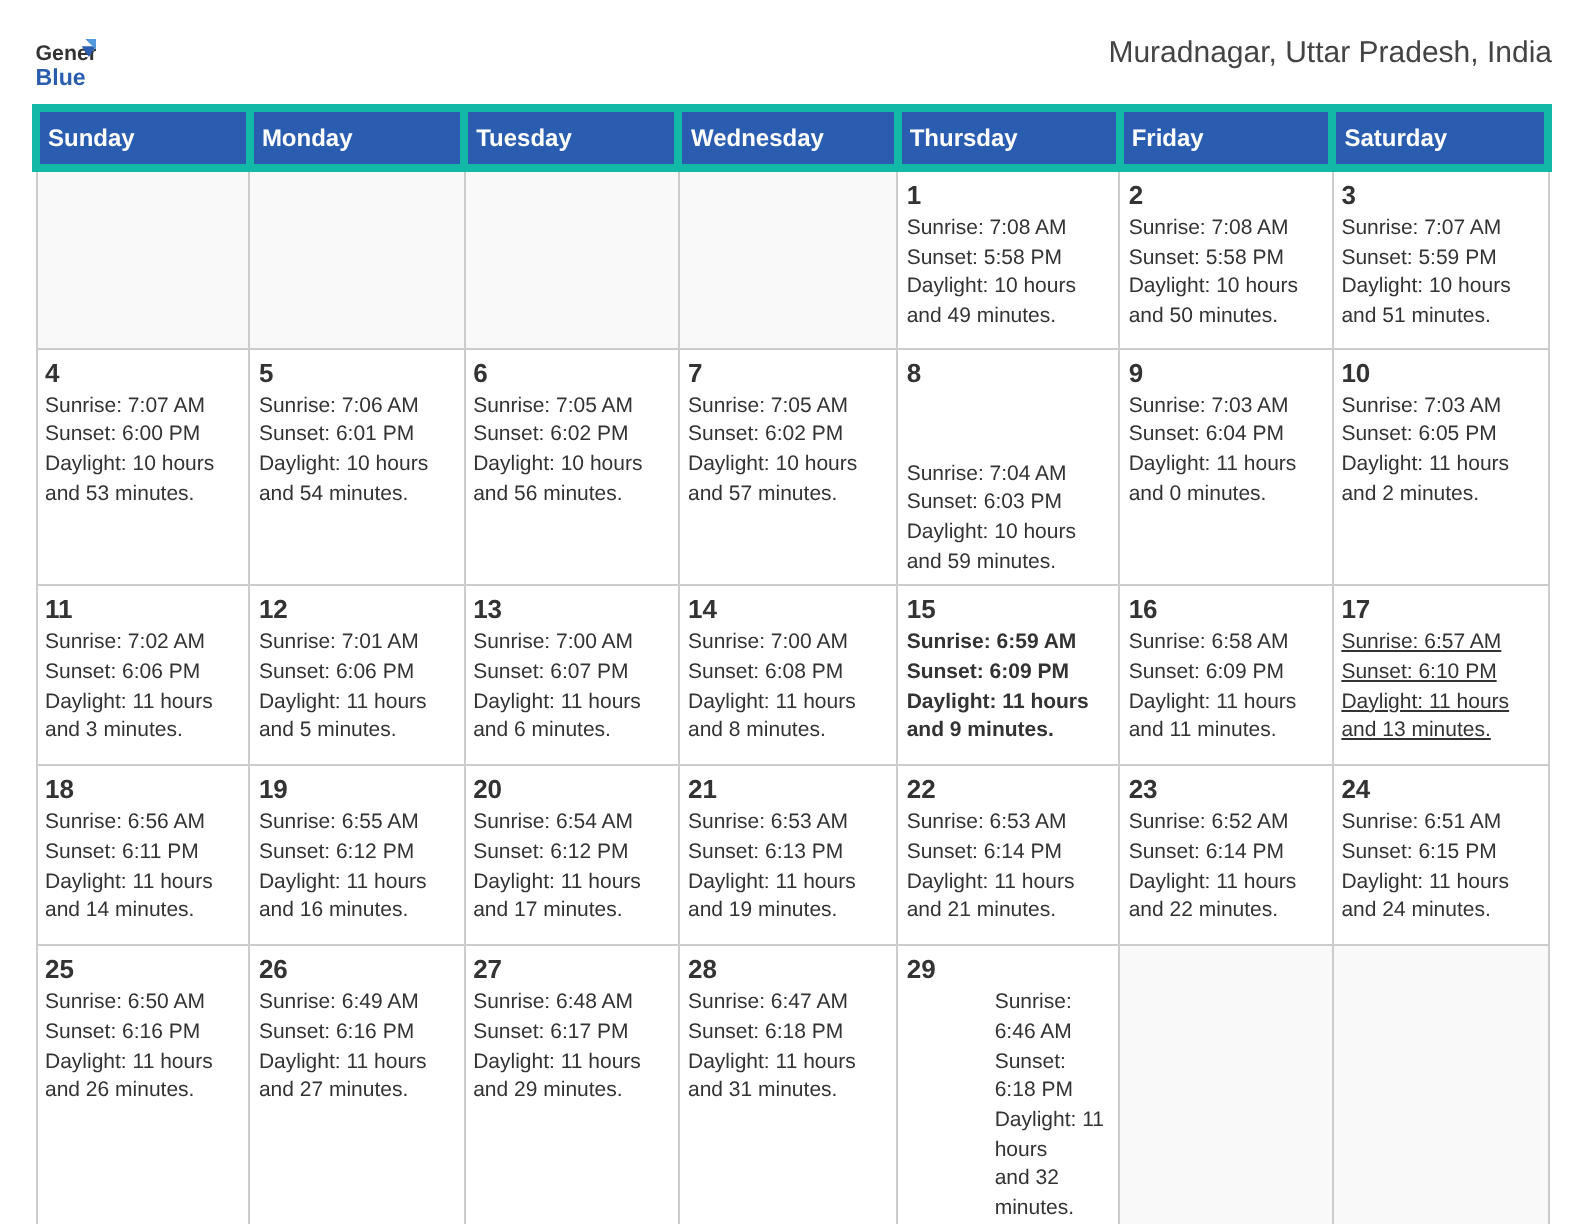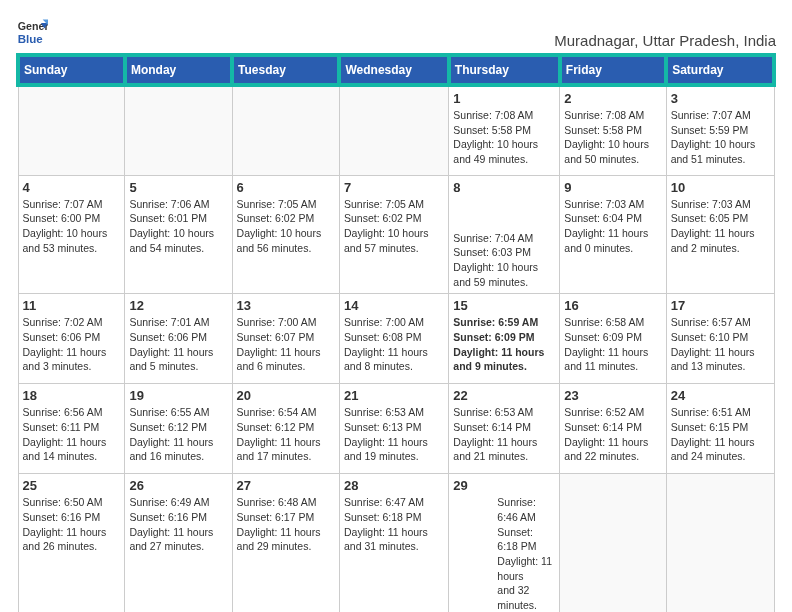--- a/index.html
+++ b/index.html
@@ -29,21 +29,21 @@
       text-align: right;
     }
     .month-year {
       font-size: 32px;
       font-weight: bold;
       color: #333;
     }
     .location {
       font-size: 15px;
       color: #444;
-      margin-top: 16px;
+      margin-top: 2px;
     }
     table {
       width: 100%;
       border-collapse: collapse;
       font-size: 11px;
     }
     th {
       background-color: #2a5db0;
       color: #fff;
       padding: 6px 4px;
@@ -222,21 +222,21 @@
           </td>
           <td>
             <div class="day-num">16</div>
             <div class="day-info" style="white-space: pre-line;">Sunrise: 6:58 AM
 Sunset: 6:09 PM
 Daylight: 11 hours
 and 11 minutes.</div>
           </td>
           <td>
             <div class="day-num">17</div>
-            <div class="day-info" style="white-space: pre-line;">Sunrise: 6:57 AM
+            <div class="day-info" style="white-space: pre-line; text-decoration: underline;">Sunrise: 6:57 AM
 Sunset: 6:10 PM
 Daylight: 11 hours
 and 13 minutes.</div>
           </td>
         </tr>
         <tr>
           <td>
             <div class="day-num">18</div>
             <div class="day-info" style="white-space: pre-line;">Sunrise: 6:56 AM
 Sunset: 6:11 PM

